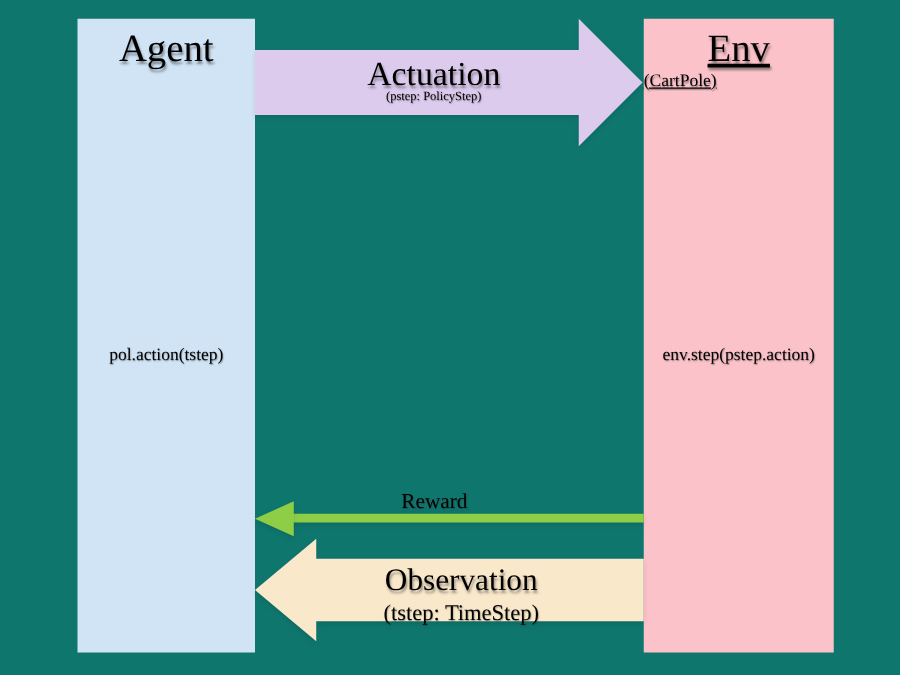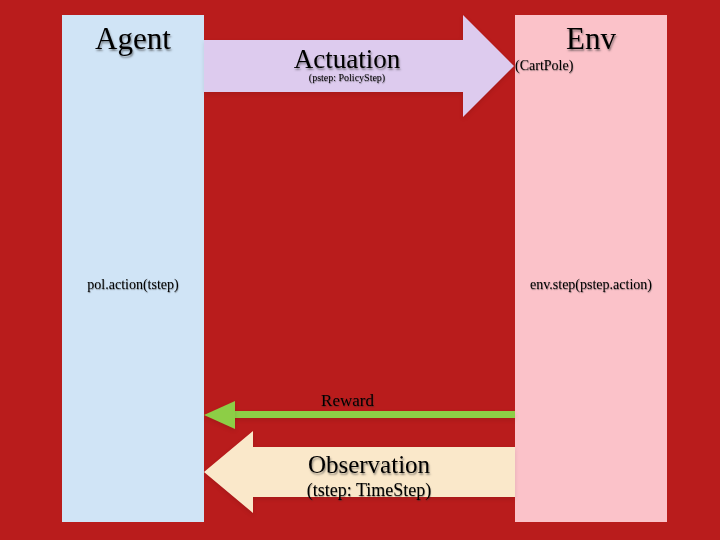--- a/index.html
+++ b/index.html
@@ -56,28 +56,28 @@
   }
   .lbl-actuation      { left: 204px; top: 44px;  width: 286px; font-size: 27px; }
   .lbl-actuation-sub  { left: 204px; top: 72px;  width: 286px; font-size: 10px; }
   .lbl-reward         { left: 204px; top: 391px; width: 287px; font-size: 17px; }
   .lbl-observation    { left: 204px; top: 451px; width: 330px; font-size: 25px; }
   .lbl-observation-sub{ left: 204px; top: 480px; width: 330px; font-size: 18px; }
 </style>
 </head>
 <body>
 
-<div class="stage" style="background: #b91c1c;">
+<div class="stage" style="background: #0f766e;">
 
   <div class="box box-agent" style="background: rgb(208, 228, 246);">
     <div class="box-title">Agent</div>
     <div class="code-label">pol.action(tstep)</div>
   </div>
 
-  <div class="box box-env" style="background: rgb(251, 194, 201);">
+  <div class="box box-env" style="background: rgb(251, 194, 201); text-decoration: underline;">
     <div class="box-title">Env</div>
     <div class="box-subtitle">(CartPole)</div>
     <div class="code-label">env.step(pstep.action)</div>
   </div>
 
   <svg class="layer" width="720" height="540" viewBox="0 0 720 540">
     <polygon class="arrow-shape" points="204,40 463,40 463,15 514,66 463,117 463,92 204,92" fill="#ddcbee"></polygon>
     <rect class="arrow-shape" x="228" y="411" width="287" height="7" fill="#8dce46"></rect>
     <polygon class="arrow-shape" points="204,415 235,401 235,429" fill="#8dce46"></polygon>
     <polygon class="arrow-shape" points="515,447 253,447 253,431 204,472 253,513 253,497 515,497" fill="#fae8ca"></polygon>

